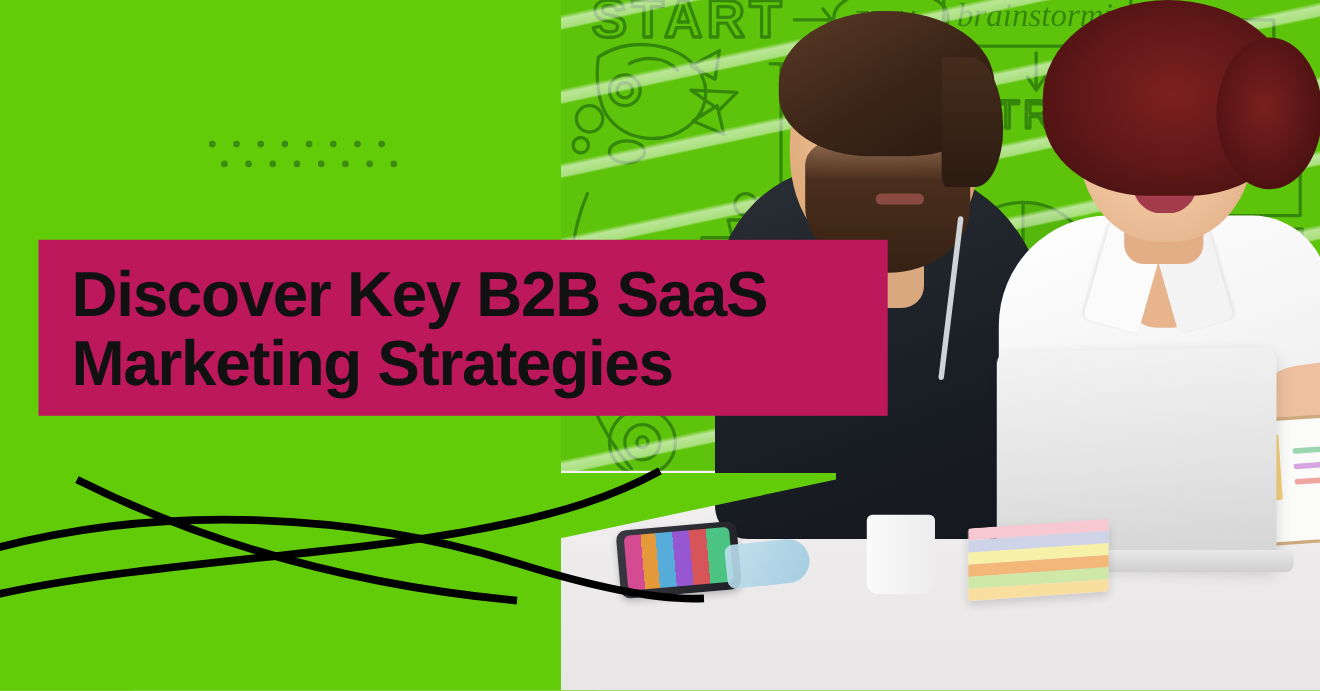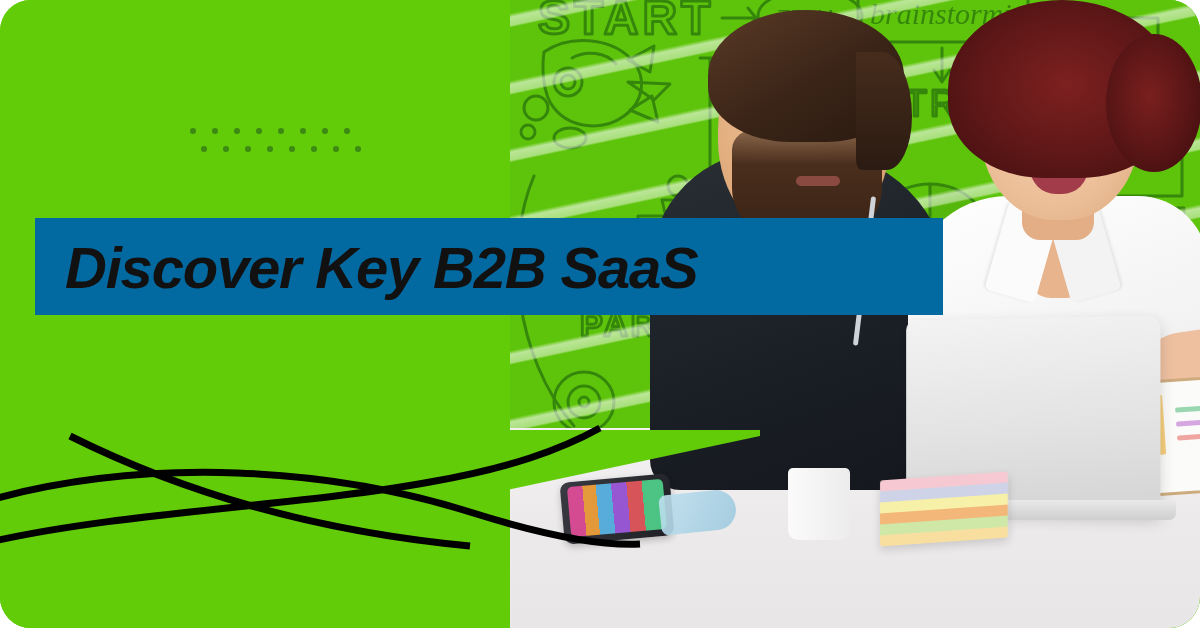--- a/index.html
+++ b/index.html
@@ -11,21 +11,20 @@
   body {
     font-family: "Liberation Sans", sans-serif;
   }
 
   .banner {
     position: relative;
     width: 1200px;
     height: 628px;
     overflow: hidden;
     background: #62cc08;
-    border-radius: 31px;
   }
 
   
   .photo-layer {
     position: absolute;
     inset: 0;
     overflow: hidden;
   }
 
   
@@ -368,25 +367,24 @@
     position: absolute;
     left: 0; top: 430px;
     width: 760px; height: 198px;
     pointer-events: none;
   }
 
   
   .headline-white {
     position: absolute;
     left: 35px; top: 218px;
-    width: 908px;
-    background: #0369a1;
+    width: 772px;
+    background: #be185d;
     padding: 18px 30px 16px 30px;
     box-sizing: border-box;
-    font-style: italic;
   }
   .headline-white .line {
     font-family: "Liberation Sans", sans-serif;
     font-weight: bold;
     font-size: 58px;
     line-height: 1.09;
     letter-spacing: -1.2px;
     color: #111111;
     white-space: nowrap;
   }
@@ -594,16 +592,17 @@
       <div class="dot" style="left:77px; top:18px;"></div>
       <div class="dot" style="left:99px; top:18px;"></div>
       <div class="dot" style="left:121px;top:18px;"></div>
       <div class="dot" style="left:143px;top:18px;"></div>
       <div class="dot" style="left:165px;top:18px;"></div>
     </div>
   </div>
 
   <div class="headline-white">
     <div class="line">Discover Key B2B SaaS</div>
+    <div class="line">Marketing Strategies</div>
   </div>
 
 
 </div>
 
 </body></html>

